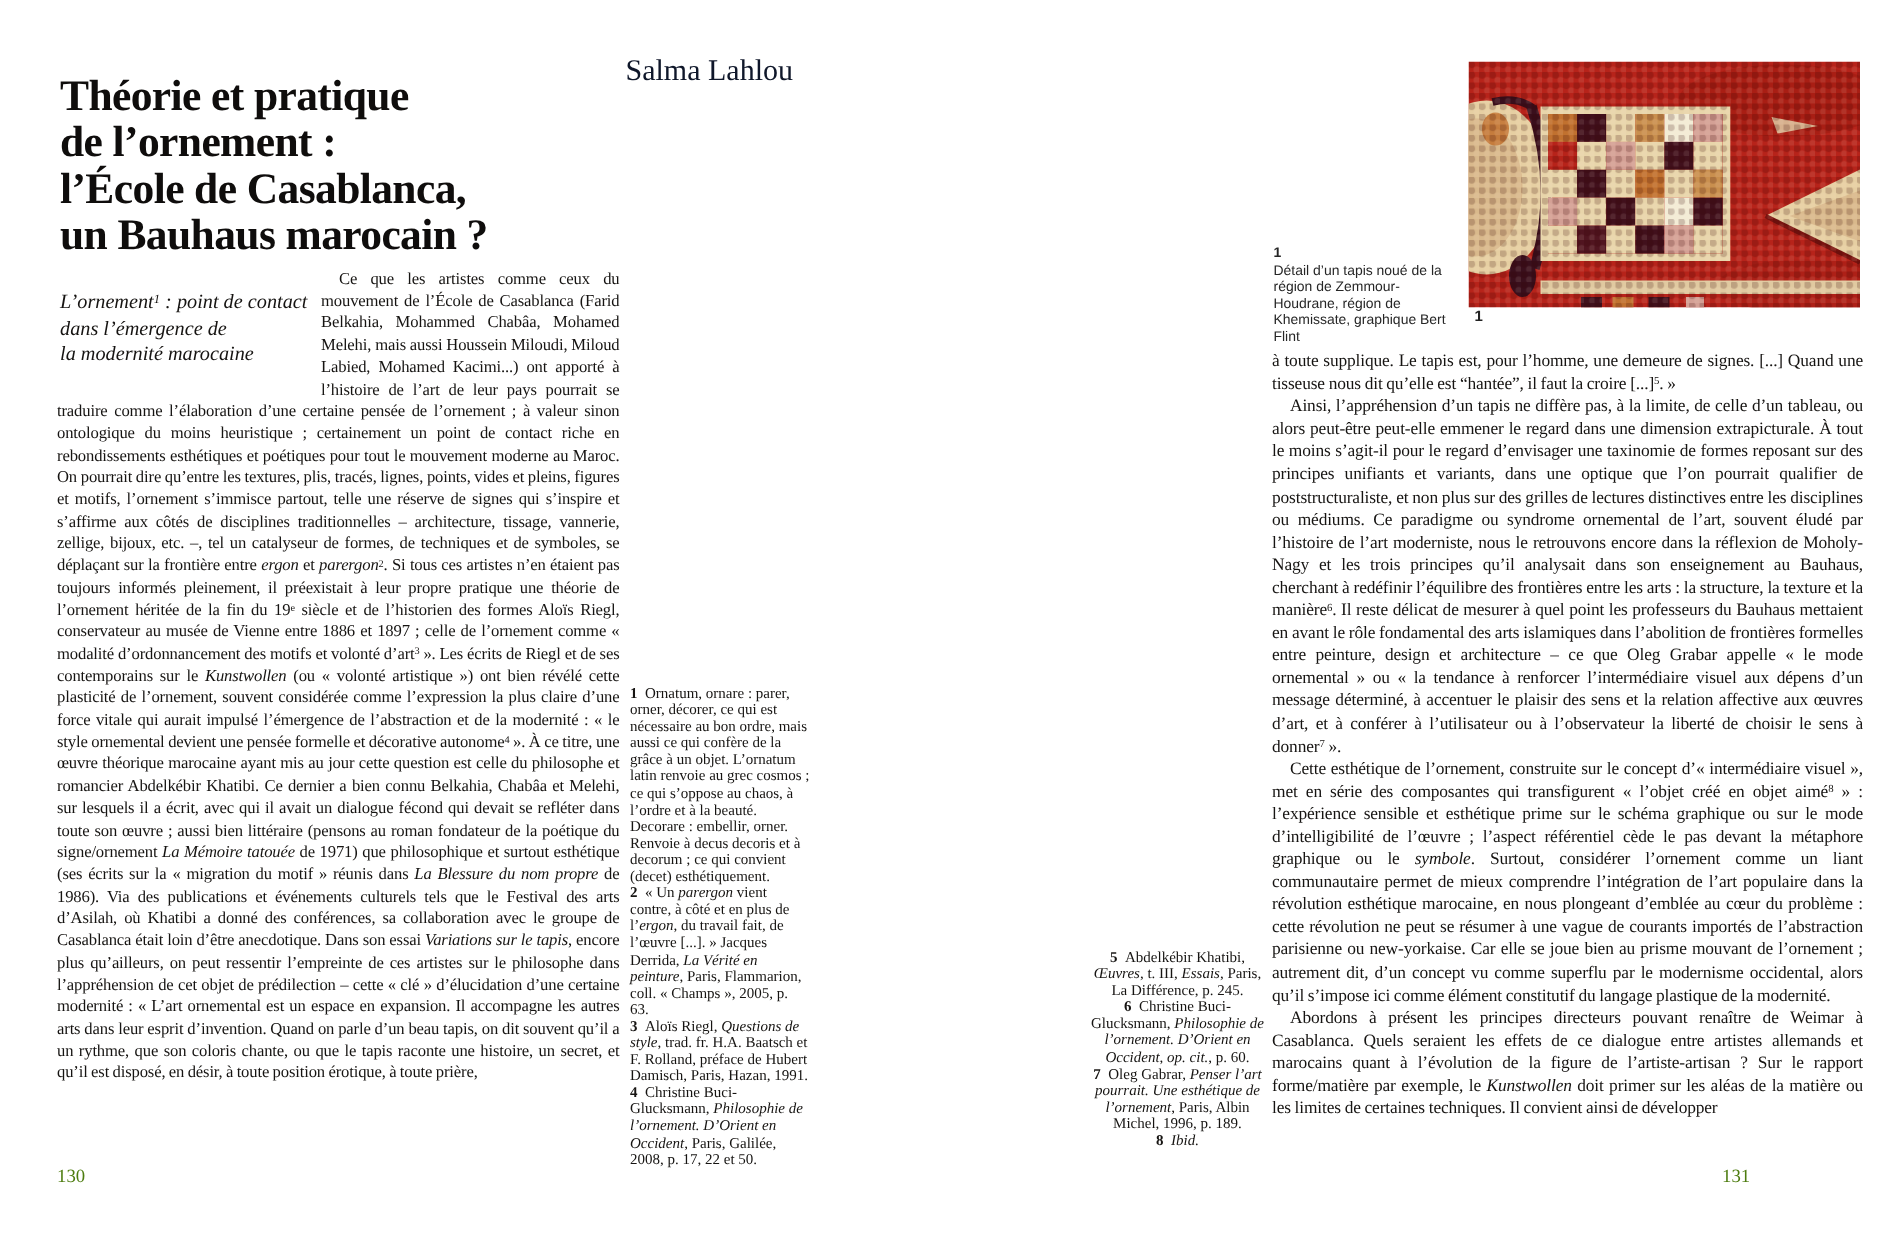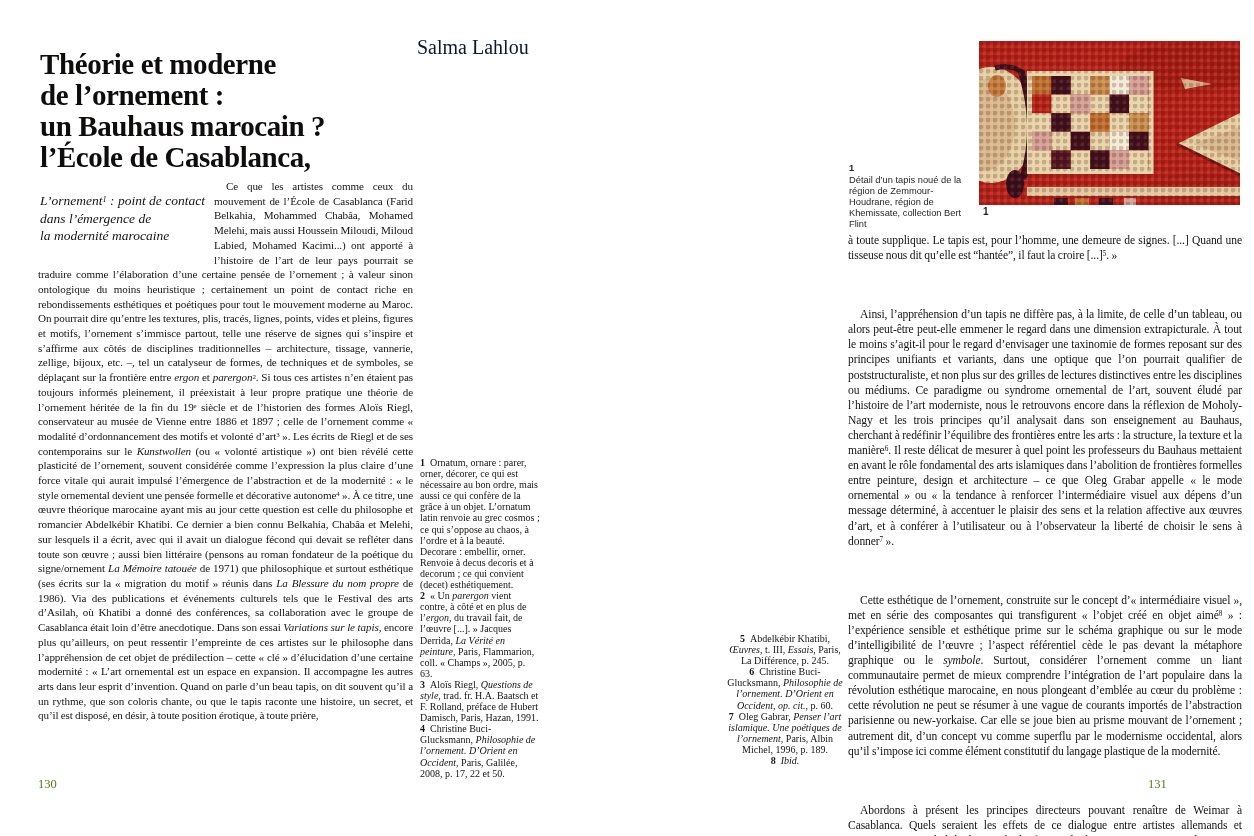--- a/index.html
+++ b/index.html
@@ -32,21 +32,21 @@
   .notes-2{left:725px;top:633px;width:120px;text-align:center;}
   .notes p{margin:0;}
   .note-num{font-weight:bold;}
   
   .body-right{
     position:absolute;left:848px;top:233px;width:394px;
     font-size:11.6px;line-height:15.1px;text-align:justify;
     letter-spacing:-0.1px;word-spacing:-0.3px;hyphens:auto;
   }
   .body-right p{margin:0;}
-  .body-right p.indent{text-indent:12px;margin-top:44px;}
+  .body-right p.indent{text-indent:12px;}
   .figure{position:absolute;left:979px;top:41px;width:261px;height:164px;}
   .figure svg{display:block;width:261px;height:164px;}
   .fig-marker{
     position:absolute;left:983px;top:206px;
     font-family:"Liberation Sans",sans-serif;font-size:10px;font-weight:bold;color:#222;
   }
   .caption{
     position:absolute;left:849px;top:163px;width:124px;
     font-family:"Liberation Sans",sans-serif;font-size:9.3px;line-height:11px;color:#262626;
   }
@@ -54,44 +54,44 @@
   .pagenum{position:absolute;top:777px;font-size:12.5px;color:#4d7c0f;}
   .pagenum-left{left:38px;}
   .pagenum-right{left:1148px;width:92px;}
 </style>
 </head>
 <body>
 
 <div class="sheet">
 
   <h1 class="title">
-    <span>Théorie et moderne</span>
+    <span>Théorie et pratique</span>
     <span>de l’ornement :</span>
+    <span>l’École de Casablanca,</span>
     <span>un Bauhaus marocain ?</span>
-    <span>l’École de Casablanca,</span>
   </h1>
 
   <div class="author">Salma Lahlou</div>
 
   <div class="subtitle"><span>L’ornement</span><sup>1</sup><span> : point de contact</span><br><span>dans l’émergence de</span><br><span>la modernité marocaine</span></div>
 
   <div class="body-left">
     <p><span class="intro-spacer"></span><span><span>Ce que les artistes comme ceux du mouvement de l’École de Casablanca (Farid Belkahia, Mohammed Chabâa, Mohamed Melehi, mais aussi Houssein Miloudi, Miloud Labied, Mohamed Kacimi...) ont apporté à l’histoire de l’art de leur pays pourrait se traduire comme l’élaboration d’une certaine pensée de l’ornement ; à valeur sinon ontologique du moins heuristique ; certainement un point de contact riche en rebondissements esthétiques et poétiques pour tout le mouvement moderne au Maroc. On pourrait dire qu’entre les textures, plis, tracés, lignes, points, vides et pleins, figures et motifs, l’ornement s’immisce partout, telle une réserve de signes qui s’inspire et s’affirme aux côtés de disciplines traditionnelles – architecture, tissage, vannerie, zellige, bijoux, etc. –, tel un catalyseur de formes, de techniques et de symboles, se déplaçant sur la frontière entre </span><i>ergon</i><span> et </span><i>parergon</i><sup>2</sup><span>. Si tous ces artistes n’en étaient pas toujours informés pleinement, il préexistait à leur propre pratique une théorie de l’ornement héritée de la fin du 19</span><sup>e</sup><span> siècle et de l’historien des formes Aloïs Riegl, conservateur au musée de Vienne entre 1886 et 1897 ; celle de l’ornement comme « modalité d’ordonnancement des motifs et volonté d’art</span><sup>3</sup><span> ». Les écrits de Riegl et de ses contemporains sur le </span><i>Kunstwollen</i><span> (ou « volonté artistique ») ont bien révélé cette plasticité de l’ornement, souvent considérée comme l’expression la plus claire d’une force vitale qui aurait impulsé l’émergence de l’abstraction et de la modernité : « le style ornemental devient une pensée formelle et décorative autonome</span><sup>4</sup><span> ». À ce titre, une œuvre théorique marocaine ayant mis au jour cette question est celle du philosophe et romancier Abdelkébir Khatibi. Ce dernier a bien connu Belkahia, Chabâa et Melehi, sur lesquels il a écrit, avec qui il avait un dialogue fécond qui devait se refléter dans toute son œuvre ; aussi bien littéraire (pensons au roman fondateur de la poétique du signe/ornement </span><i>La Mémoire tatouée</i><span> de 1971) que philosophique et surtout esthétique (ses écrits sur la « migration du motif » réunis dans </span><i>La Blessure du nom propre</i><span> de 1986). Via des publications et événements culturels tels que le Festival des arts d’Asilah, où Khatibi a donné des conférences, sa collaboration avec le groupe de Casablanca était loin d’être anecdotique. Dans son essai </span><i>Variations sur le tapis</i><span>, encore plus qu’ailleurs, on peut ressentir l’empreinte de ces artistes sur le philosophe dans l’appréhension de cet objet de prédilection – cette « clé » d’élucidation d’une certaine modernité : « L’art ornemental est un espace en expansion. Il accompagne les autres arts dans leur esprit d’invention. Quand on parle d’un beau tapis, on dit souvent qu’il a un rythme, que son coloris chante, ou que le tapis raconte une histoire, un secret, et qu’il est disposé, en désir, à toute position érotique, à toute prière,</span></span></p>
   </div>
 
   <div class="notes notes-1">
       <p><b class="note-num">1</b> <span>Ornatum, ornare : parer, orner, décorer, ce qui est nécessaire au bon ordre, mais aussi ce qui confère de la grâce à un objet. L’ornatum latin renvoie au grec cosmos ; ce qui s’oppose au chaos, à l’ordre et à la beauté. Decorare : embellir, orner. Renvoie à decus decoris et à decorum ; ce qui convient (decet) esthétiquement.</span></p>
       <p><b class="note-num">2</b> <span>« Un </span><i>parergon</i><span> vient contre, à côté et en plus de l’</span><i>ergon</i><span>, du travail fait, de l’œuvre [...]. » Jacques Derrida, </span><i>La Vérité en peinture</i><span>, Paris, Flammarion, coll. « Champs », 2005, p. 63.</span></p>
       <p><b class="note-num">3</b> <span>Aloïs Riegl, </span><i>Questions de style</i><span>, trad. fr. H.A. Baatsch et F. Rolland, préface de Hubert Damisch, Paris, Hazan, 1991.</span></p>
       <p><b class="note-num">4</b> <span>Christine Buci-Glucksmann, </span><i>Philosophie de l’ornement. D’Orient en Occident</i><span>, Paris, Galilée, 2008, p. 17, 22 et 50.</span></p>
     </div>
   <div class="notes notes-2">
       <p><b class="note-num">5</b> <span>Abdelkébir Khatibi, </span><i>Œuvres</i><span>, t. III, </span><i>Essais</i><span>, Paris, La Différence, p. 245.</span></p>
       <p><b class="note-num">6</b> <span>Christine Buci-Glucksmann, </span><i>Philosophie de l’ornement. D’Orient en Occident</i><span>, </span><i>op. cit.</i><span>, p. 60.</span></p>
-      <p><b class="note-num">7</b> <span>Oleg Gabrar, </span><i>Penser l’art islamique. Une poétiques de l’ornement</i><span>, Paris, Albin Michel, 1996, p. 189.</span></p>
+      <p><b class="note-num">7</b> <span>Oleg Gabrar, </span><i>Penser l’art pourrait. Une esthétique de l’ornement</i><span>, Paris, Albin Michel, 1996, p. 189.</span></p>
       <p><b class="note-num">8</b> <i>Ibid.</i></p>
     </div>
 
   <div class="pagenum pagenum-left">130</div>
 
   <figure class="figure" style="margin:0">
     <svg viewBox="0 0 261 164" xmlns="http://www.w3.org/2000/svg">
       <defs>
         <pattern id="kn" width="7" height="7" patternUnits="userSpaceOnUse">
           <circle cx="2" cy="2" r="2.4" fill="rgba(50,0,0,0.20)"></circle>
@@ -158,21 +158,21 @@
         <rect x="145" y="157" width="12" height="7" fill="#d4a095"></rect>
       </g>
       <rect width="261" height="164" fill="url(#kn)"></rect>
     </svg>
   </figure>
 
   <div class="fig-marker">1</div>
 
   <div class="caption">
     <span class="caption-label">1</span>
-    <span>Détail d’un tapis noué de la région de Zemmour-Houdrane, région de Khemissate, collection Bert Flint</span>
+    <span>Détail d’un tapis noué de la région de Zemmour-Houdrane, région de Khemissate, graphique Bert Flint</span>
   </div>
 
   <div class="body-right">
       <p><span>à toute supplique. Le tapis est, pour l’homme, une demeure de signes. [...] Quand une tisseuse nous dit qu’elle est “hantée”, il faut la croire [...]</span><sup>5</sup><span>. »</span></p>
       <p class="indent"><span>Ainsi, l’appréhension d’un tapis ne diffère pas, à la limite, de celle d’un tableau, ou alors peut-être peut-elle emmener le regard dans une dimension extrapicturale. À tout le moins s’agit-il pour le regard d’envisager une taxinomie de formes reposant sur des principes unifiants et variants, dans une optique que l’on pourrait qualifier de poststructuraliste, et non plus sur des grilles de lectures distinctives entre les disciplines ou médiums. Ce paradigme ou syndrome ornemental de l’art, souvent éludé par l’histoire de l’art moderniste, nous le retrouvons encore dans la réflexion de Moholy-Nagy et les trois principes qu’il analysait dans son enseignement au Bauhaus, cherchant à redéfinir l’équilibre des frontières entre les arts : la structure, la texture et la manière</span><sup>6</sup><span>. Il reste délicat de mesurer à quel point les professeurs du Bauhaus mettaient en avant le rôle fondamental des arts islamiques dans l’abolition de frontières formelles entre peinture, design et architecture – ce que Oleg Grabar appelle « le mode ornemental » ou « la tendance à renforcer l’intermédiaire visuel aux dépens d’un message déterminé, à accentuer le plaisir des sens et la relation affective aux œuvres d’art, et à conférer à l’utilisateur ou à l’observateur la liberté de choisir le sens à donner</span><sup>7</sup><span> ».</span></p>
       <p class="indent"><span>Cette esthétique de l’ornement, construite sur le concept d’« intermédiaire visuel », met en série des composantes qui transfigurent « l’objet créé en objet aimé</span><sup>8</sup><span> » : l’expérience sensible et esthétique prime sur le schéma graphique ou sur le mode d’intelligibilité de l’œuvre ; l’aspect référentiel cède le pas devant la métaphore graphique ou le </span><i>symbole</i><span>. Surtout, considérer l’ornement comme un liant communautaire permet de mieux comprendre l’intégration de l’art populaire dans la révolution esthétique marocaine, en nous plongeant d’emblée au cœur du problème : cette révolution ne peut se résumer à une vague de courants importés de l’abstraction parisienne ou new-yorkaise. Car elle se joue bien au prisme mouvant de l’ornement ; autrement dit, d’un concept vu comme superflu par le modernisme occidental, alors qu’il s’impose ici comme élément constitutif du langage plastique de la modernité.</span></p>
       <p class="indent"><span>Abordons à présent les principes directeurs pouvant renaître de Weimar à Casablanca. Quels seraient les effets de ce dialogue entre artistes allemands et marocains quant à l’évolution de la figure de l’artiste-artisan ? Sur le rapport forme/matière par exemple, le </span><i>Kunstwollen</i><span> doit primer sur les aléas de la matière ou les limites de certaines techniques. Il convient ainsi de développer</span></p>
     </div>
 
   <div class="pagenum pagenum-right">131</div>

